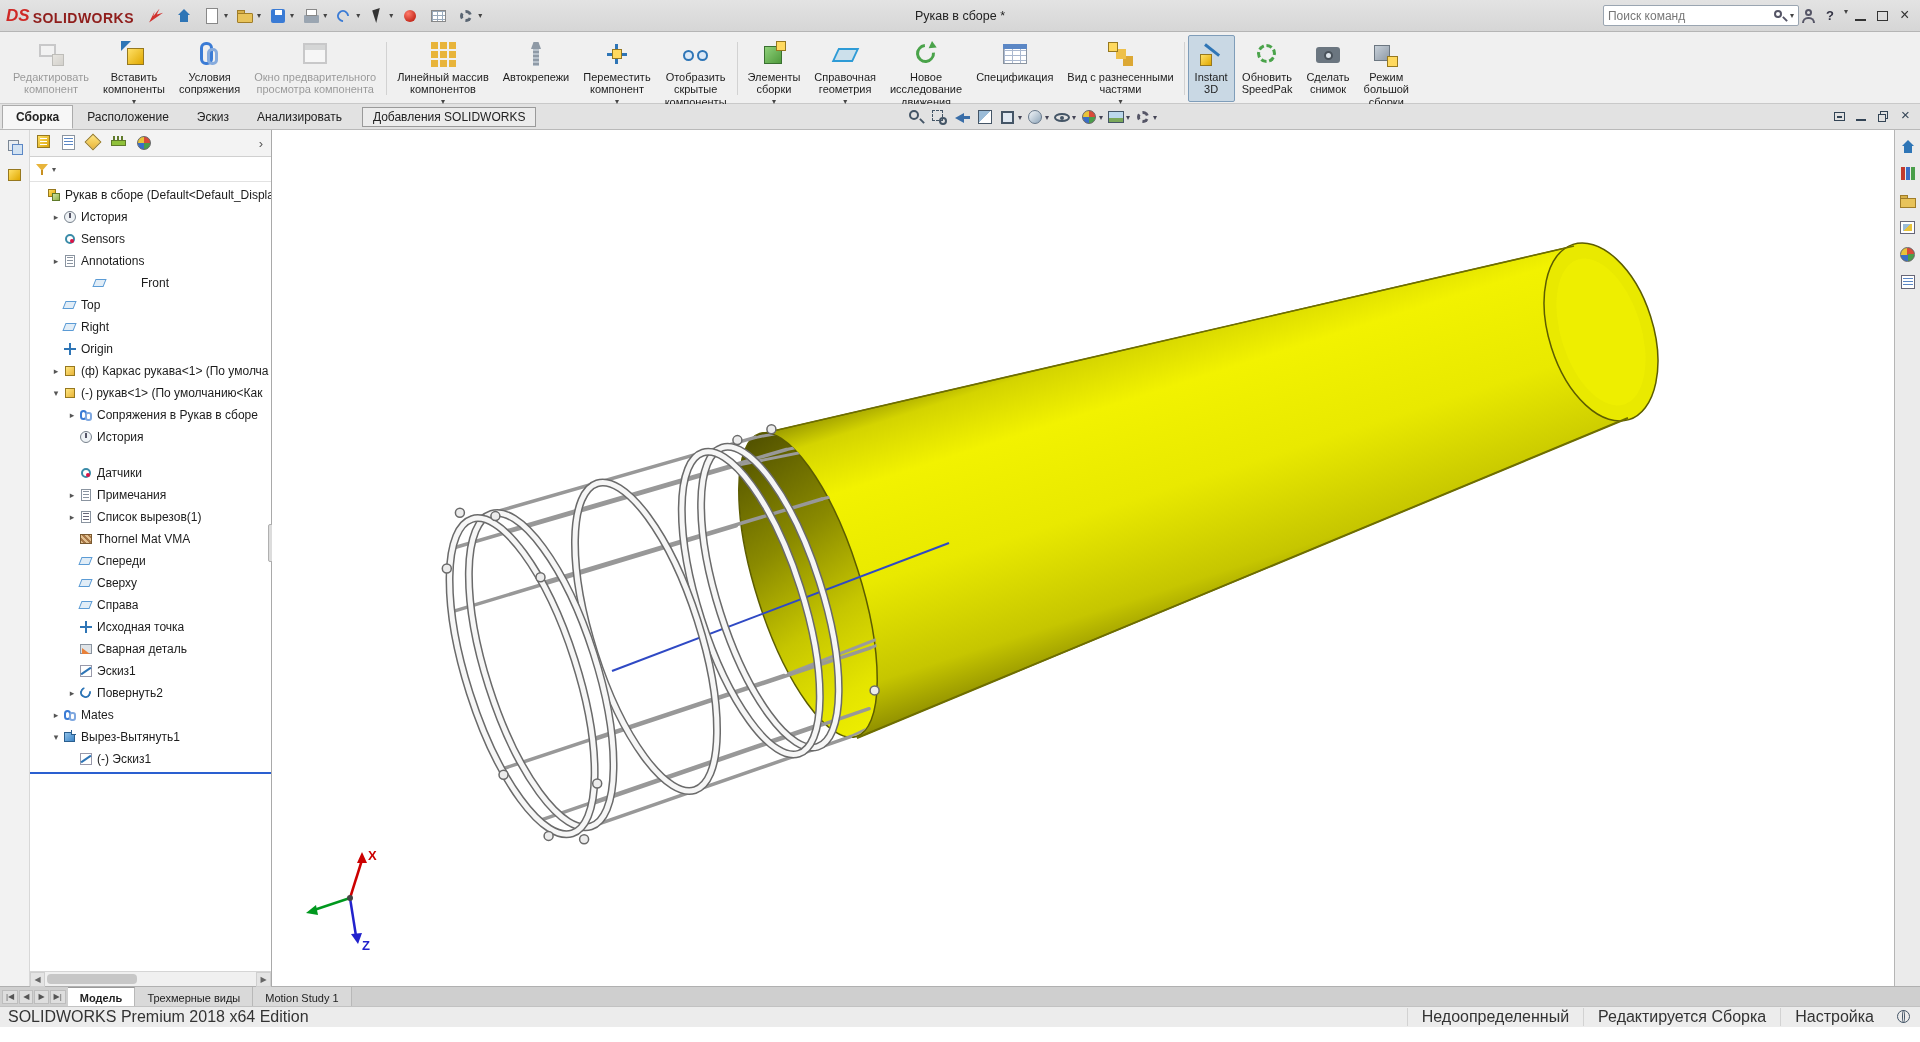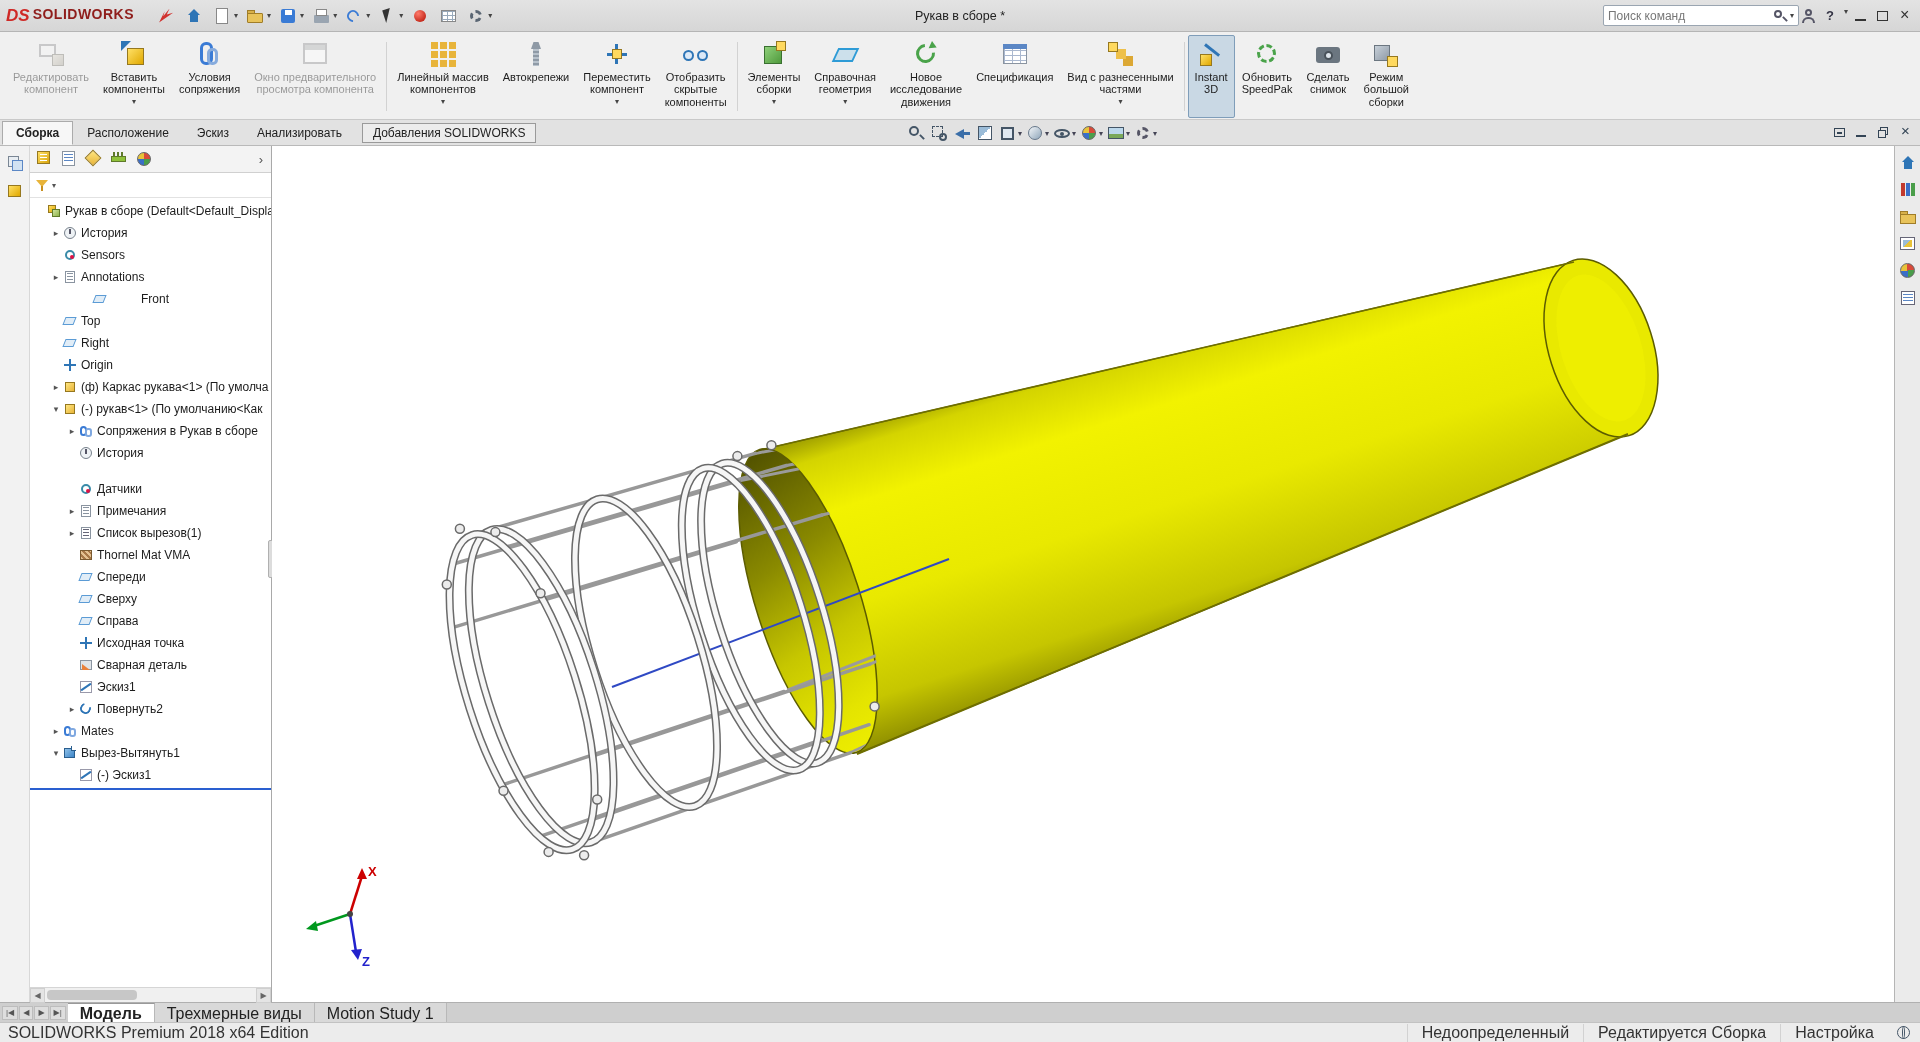--- a/index.html
+++ b/index.html
@@ -3,21 +3,21 @@
 <meta charset="utf-8">
 <style>
   * { margin:0; padding:0; box-sizing:border-box; }
   html,body { width:1920px; height:1042px; overflow:hidden;
     font-family:"Liberation Sans","DejaVu Sans",sans-serif; font-size:12px; color:#222; background:#fff; }
   [data-interactable="true"] { cursor:default; }
 
   
   .titlebar { height:32px; background:linear-gradient(#e3e3e3,#d6d6d6); border-bottom:1px solid #b5b5b5;
     display:flex; align-items:center; padding:0 6px; position:relative; }
-  .logo { display:flex; align-items:flex-start; margin-right:14px; }
+  .logo { display:flex; align-items:flex-end; margin-right:4px; }
   .logo-ds { color:#cf2a27; font-weight:bold; font-style:italic; font-size:17px; margin-right:3px; }
   .logo-name { color:#8f1d1b; font-weight:bold; font-size:14px; letter-spacing:.5px; }
   .menubar { display:flex; }
   .menu-item { padding:4px 9px; font-size:12.5px; }
   .qbar { display:flex; align-items:center; margin-left:4px; }
   .qbtn { display:flex; align-items:center; padding:1px 2px; margin:0 1px; border-radius:2px; }
   .qi { width:22px; height:22px; position:relative; display:inline-block; }
   .qi::before,.qi::after,.ric::before,.ric::after,.tic::before,.tic::after,
   .hi::before,.hi::after,.tpi::before,.tpi::after,.pt::before,.pt::after,
   .wi::before,.wi::after,.gut-i::before,.gut-i::after,.funnel::before,.funnel::after,
@@ -50,21 +50,21 @@
   .wi-search::before { left:3px; top:3px; width:8px; height:8px; border:2px solid #556; border-radius:50%; }
   .wi-search::after { left:11px; top:11px; width:6px; height:2px; background:#556; transform:rotate(45deg); }
   .wi-user::before { left:6px; top:2px; width:7px; height:7px; border:2px solid #556; border-radius:50%; }
   .wi-user::after { left:3px; top:10px; width:13px; height:6px; border:2px solid #556; border-bottom:none; border-radius:7px 7px 0 0; }
   .wi-help::before { content:"?"; left:5px; top:1px; font-size:13px; font-weight:bold; color:#334; }
   .wi-minimize::before { left:3px; top:12px; width:11px; height:2px; background:#333; }
   .wi-maximize::before { left:3px; top:4px; width:11px; height:10px; border:1.5px solid #333; }
   .wi-close::before { content:"×"; left:4px; top:-1px; font-size:16px; color:#333; }
 
   
-  .ribbon { height:88px; background:#f0f0f0; border-bottom:1px solid #c9c9c9; display:flex; align-items:stretch; padding:2px 4px 0 6px; }
+  .ribbon { height:72px; background:#f0f0f0; border-bottom:1px solid #c9c9c9; display:flex; align-items:stretch; padding:2px 4px 0 6px; }
   .rbtn { display:flex; flex-direction:column; align-items:center; padding:3px 6px 1px; margin:1px 0; border:1px solid transparent; border-radius:2px; }
   .rbtn.disabled { opacity:.42; filter:grayscale(.9); }
   .rbtn.active { background:#c9d8e4; border-color:#7f9db9; }
   .ric { width:30px; height:30px; position:relative; flex:0 0 auto; margin-bottom:2px; }
   .rlabel { white-space:pre-line; text-align:center; font-size:11px; line-height:1.12; max-width:122px; color:#1d1d1d; }
   .rcaret { font-size:8px; color:#444; margin-top:1px; }
   .rsep { width:1px; background:#d2d2d2; margin:8px 3px; }
   .ri-edit-component::before { left:3px; top:5px; width:17px; height:13px; border:2px solid #8a94a0; background:#f4f6f8; }
   .ri-edit-component::after { right:2px; bottom:3px; width:12px; height:12px; background:linear-gradient(135deg,#ffd95e,#e0a32e); border:1px solid #96781f; }
   .ri-insert-components::before { left:8px; top:9px; width:17px; height:17px; background:linear-gradient(135deg,#ffe066,#e0a800); border:1px solid #96781f; }
@@ -210,21 +210,21 @@
   .tpi-view-palette::after { left:6px; top:7px; width:9px; height:7px; background:linear-gradient(135deg,#9bbcd8 50%,#e8c33a 50%); }
   .tpi-appearances::before { left:3px; top:3px; width:15px; height:15px; border-radius:50%;
     background:conic-gradient(#d94a3a 0 90deg,#4a9e4a 90deg 180deg,#3a6ec8 180deg 270deg,#e8c33a 270deg); border:1px solid #666; }
   .tpi-custom-properties::before { left:4px; top:4px; width:14px; height:14px; background:#fff; border:1px solid #667; }
   .tpi-custom-properties::after { left:6px; top:7px; width:10px; height:8px; background:repeating-linear-gradient(#5b87c5 0 1px,transparent 1px 3px); }
 
   
   .bottombar { height:20px; background:#cfcfcf; border-top:1px solid #b0b0b0; display:flex; align-items:stretch; }
   .bt-nav { display:flex; align-items:center; padding:0 2px; gap:1px; }
   .bt-nav span { font-size:8px; color:#555; background:#dedede; border:1px solid #bdbdbd; padding:1px 3px; line-height:10px; }
-  .btab { padding:2px 12px 0; font-size:16px; color:#222; border-right:1px solid #b8b8b8; background:#d9d9d9; display:flex; align-items:center; }
+  .btab { padding:2px 12px 0; font-size:11px; color:#222; border-right:1px solid #b8b8b8; background:#d9d9d9; display:flex; align-items:center; }
   .btab.active { background:#fff; font-weight:bold; border-top:1px solid #999; }
   .statusbar { height:21px; background:#ececec; border-top:1px solid #c2c2c2; display:flex; align-items:center; padding:0 8px; font-size:16px; color:#333; }
   .sb-right { margin-left:auto; display:flex; align-items:center; }
   .sb-item { padding:0 14px; border-left:1px solid #d2d2d2; }
   .globe-i { width:16px; height:16px; position:relative; margin-left:8px; }
   .globe-i::before { left:1px; top:1px; width:13px; height:13px; border:1.5px solid #456; border-radius:50%; }
   .globe-i::after { left:6px; top:1px; width:3px; height:13px; border:1px solid #456; border-radius:50%; }
 </style>
 </head>
 <body>

